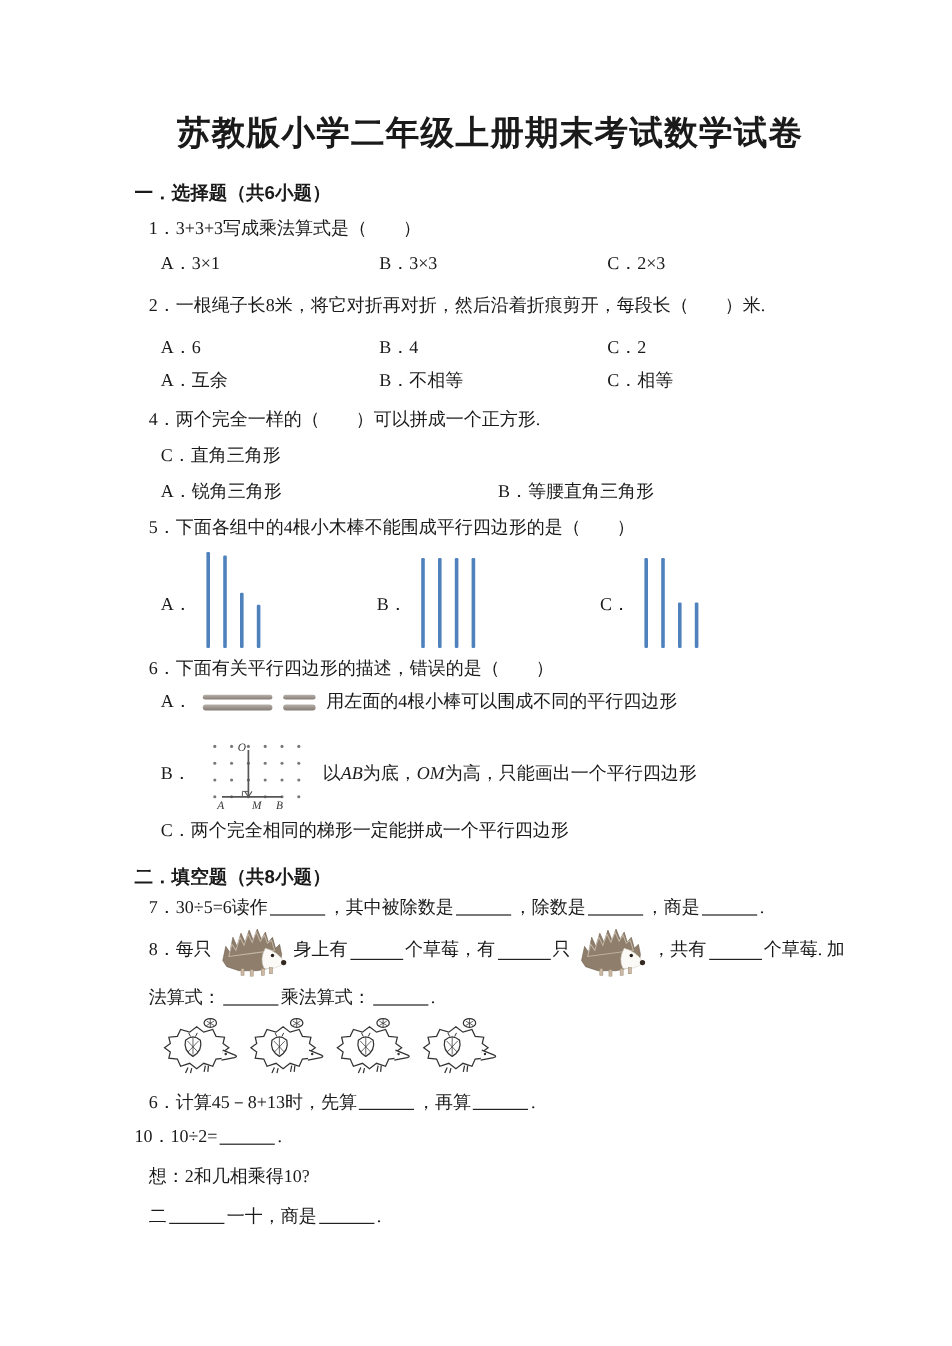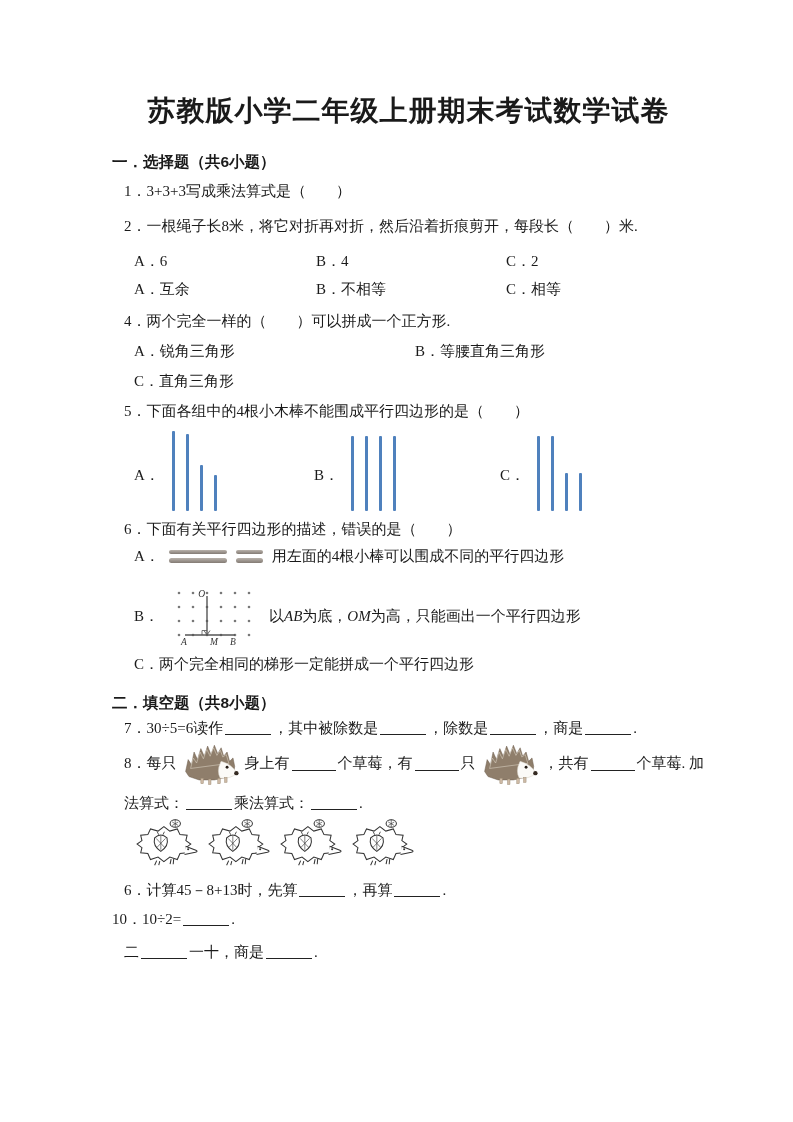--- a/index.html
+++ b/index.html
@@ -98,41 +98,46 @@
   </defs>
 </svg>
 
 <div class="doc">
 
   <h1 class="title">苏教版小学二年级上册期末考试数学试卷</h1>
 
   <div class="row sec-heading mt26">一．选择题（共6小题）</div>
 
   <div class="row stem mt9">1．3+3+3写成乘法算式是（　　）</div>
+  <div class="row opts mt9">
+    <span class="opt ca">A．3×1</span>
+    <span class="opt cb">B．3×3</span>
+    <span class="opt cc">C．2×3</span>
+  </div>
 
   <div class="row stem mt15">2．一根绳子长8米，将它对折再对折，然后沿着折痕剪开，每段长（　　）米.</div>
   <div class="row opts mt15">
     <span class="opt ca">A．6</span>
     <span class="opt cb">B．4</span>
     <span class="opt cc">C．2</span>
   </div>
 
   <div class="row opts mt8">
     <span class="opt ca">A．互余</span>
     <span class="opt cb">B．不相等</span>
     <span class="opt cc">C．相等</span>
   </div>
 
   <div class="row stem mt12">4．两个完全一样的（　　）可以拼成一个正方形.</div>
   <div class="row opts mt10">
+    <span class="opt ca">C．直角三角形</span>
+  </div>
+  <div class="row opts mt10">
     <span class="opt ca">A．锐角三角形</span>
     <span class="opt cb4">B．等腰直角三角形</span>
-  </div>
-  <div class="row opts mt10">
-    <span class="opt ca">C．直角三角形</span>
   </div>
 
   <div class="row stem mt10">5．下面各组中的4根小木棒不能围成平行四边形的是（　　）</div>
   <div class="row sticks-row mt8">
     <div class="stick-cell" style="left:22px">
       <span class="lbl">A．</span>
       <div class="stick-group">
           <span class="stick" style="height: 80px;"></span>
           <span class="stick" style="height: 77px;"></span>
           <span class="stick" style="height: 46px;"></span>
@@ -266,17 +271,18 @@
       </svg>
   </div>
 
   <div class="row stem mt13">
     <span>6．计算45－8+13时，先算</span><span class="blank"></span><span>，再算</span><span class="blank"></span><span>.</span>
   </div>
 
   <div class="row mt9">
     <span>10．10÷2=</span><span class="blank"></span><span>.</span>
   </div>
+  <div class="row stem mt13">想：2和几相乘得10?</div>
   <div class="row stem mt13">
     <span>二</span><span class="blank"></span><span>一十，商是</span><span class="blank"></span><span>.</span>
   </div>
 
 </div>
 
 </body></html>

